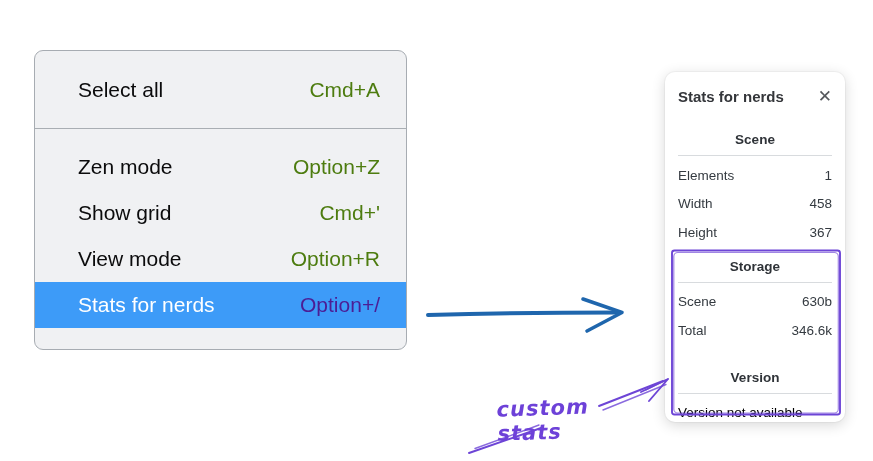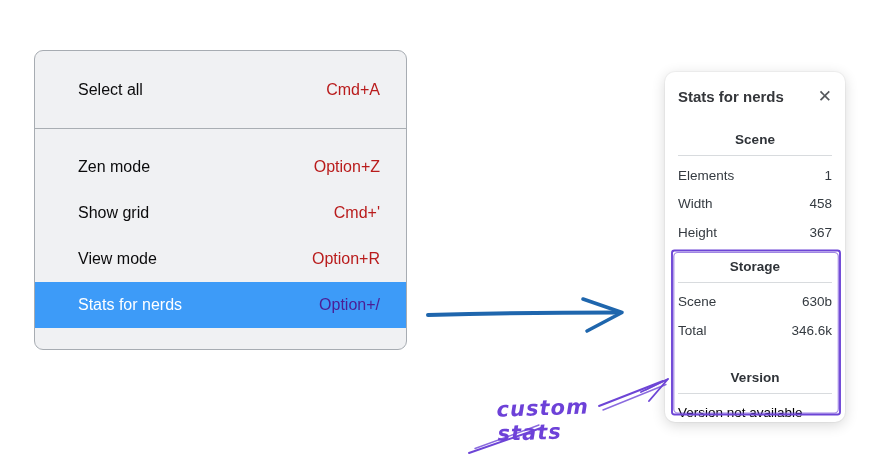--- a/index.html
+++ b/index.html
@@ -43,26 +43,26 @@
   }
   .menu-section-2 {
     padding-top: 15px;
   }
   .menu-item {
     height: 46px;
     display: flex;
     align-items: center;
     justify-content: space-between;
     padding: 0 26px 0 43px;
-    font-size: 16px;
+    font-size: 21px;
     color: #0b0b0c;
     cursor: default;
   }
   .menu-item .mi-shortcut {
-    color: #b91c1c;
+    color: #4d7c0f;
   }
   .menu-item.selected {
     background: #3d9bf8;
     color: #ffffff;
   }
   .menu-item.selected .mi-shortcut {
     color: #4c1d95;
   }
 
   

